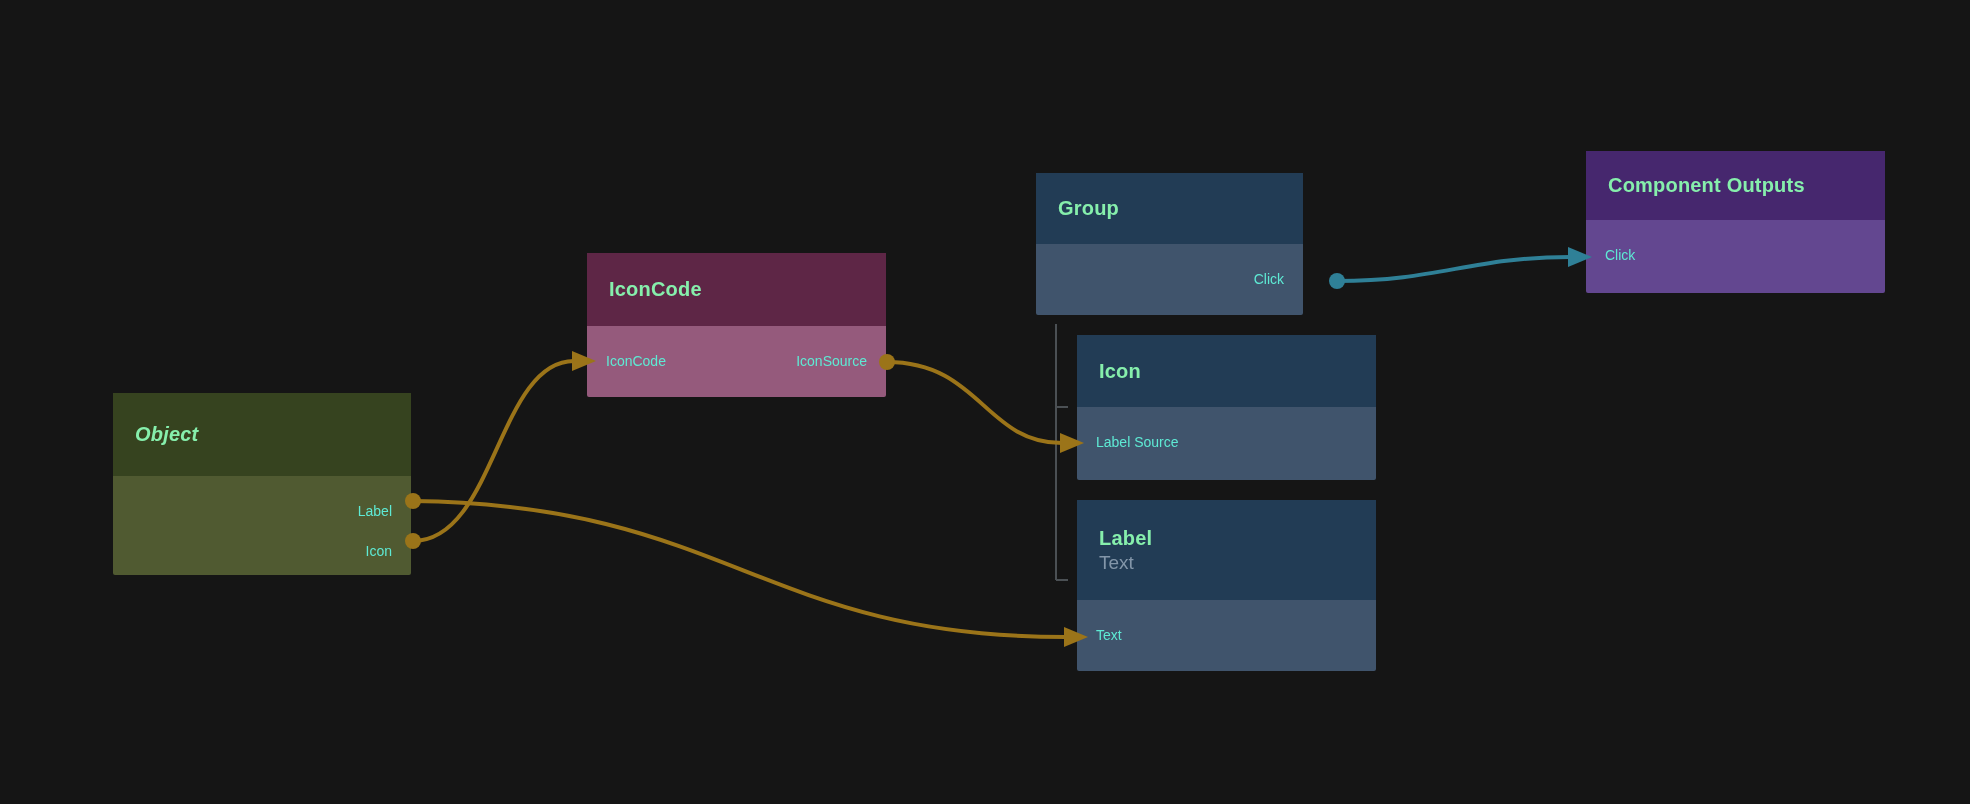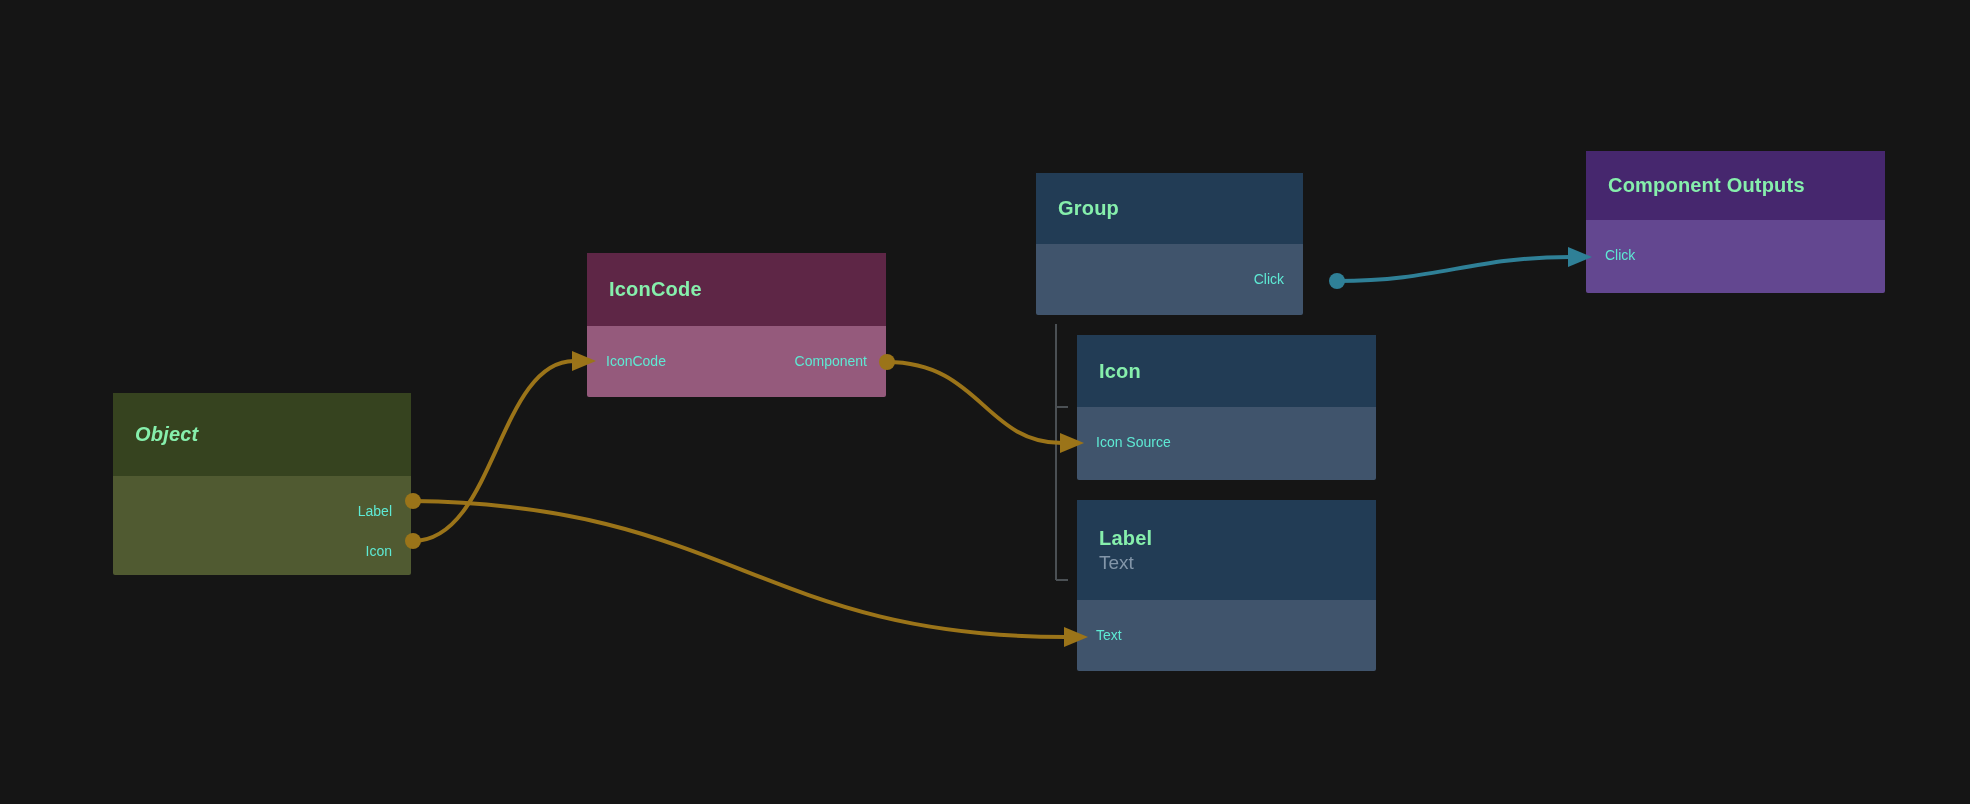--- a/index.html
+++ b/index.html
@@ -102,21 +102,21 @@
     </div>
   </div>
 
   <div class="node plum" id="node-function">
     <div class="node-header">
       <div class="node-title">IconCode</div>
     </div>
     <div class="node-body">
       <div class="port-row duo">
         <span>IconCode</span>
-        <span>Component</span>
+        <span>IconSource</span>
       </div>
     </div>
   </div>
 
   <div class="node navy" id="node-group">
     <div class="node-header">
       <div class="node-title">Group</div>
     </div>
     <div class="node-body">
       <div class="port-row out">
@@ -124,21 +124,21 @@
       </div>
     </div>
   </div>
 
   <div class="node navy" id="node-icon">
     <div class="node-header">
       <div class="node-title">Icon</div>
     </div>
     <div class="node-body">
       <div class="port-row in">
-        <span>Icon Source</span>
+        <span>Label Source</span>
       </div>
     </div>
   </div>
 
   <div class="node navy" id="node-label">
     <div class="node-header">
       <div class="node-title">Label</div>
       <div class="node-subtitle">Text</div>
     </div>
     <div class="node-body">

